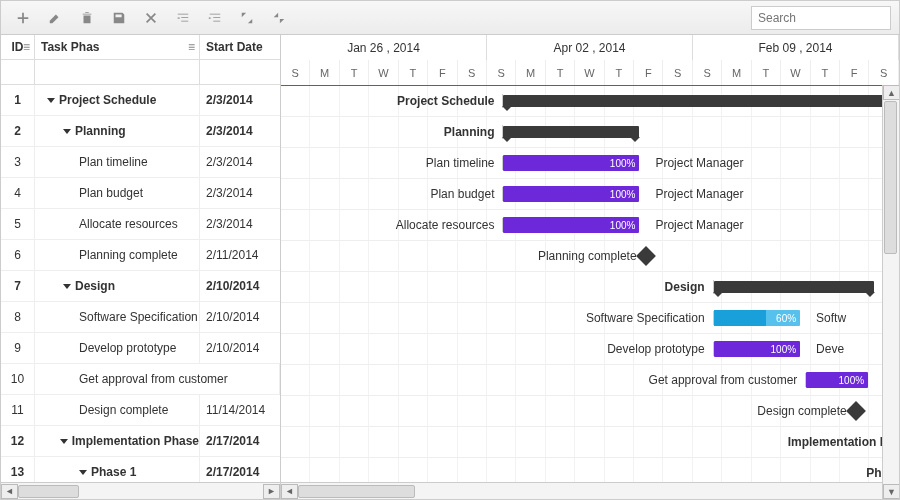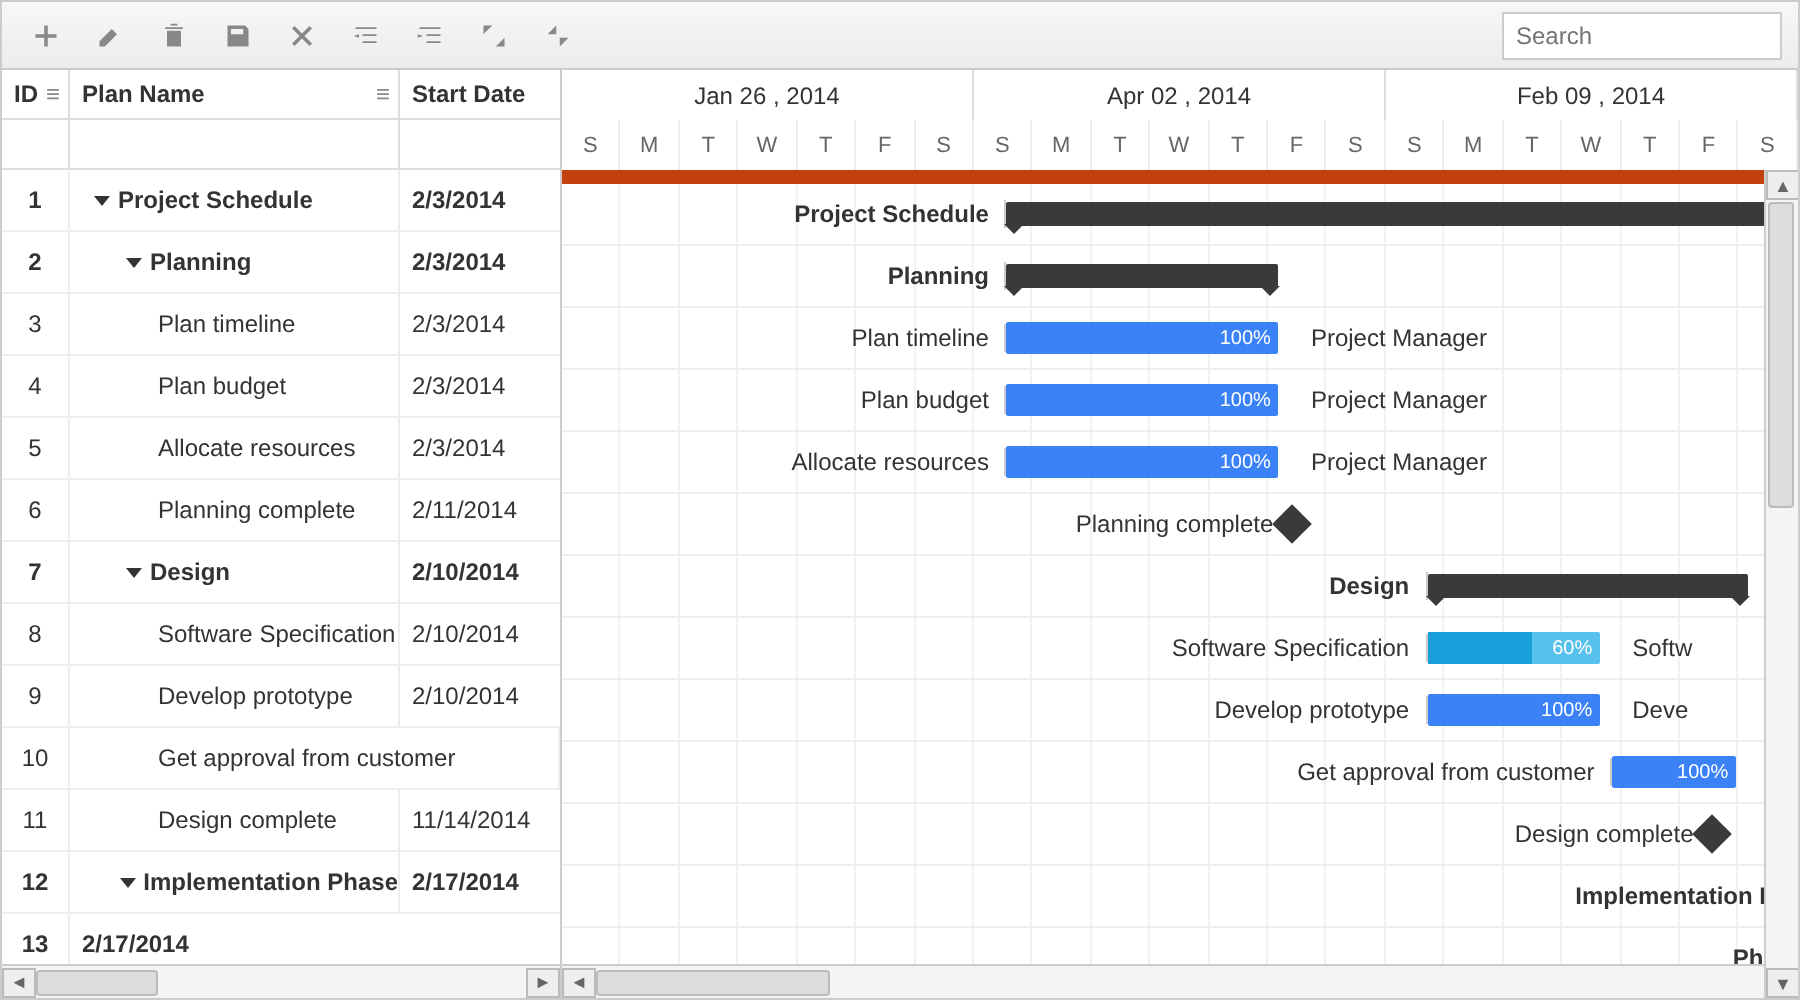--- a/index.html
+++ b/index.html
@@ -15,58 +15,58 @@
 
 .main { flex: 1; display: flex; overflow: hidden; }
 .left { width: 280px; border-right: 1px solid #ccc; display: flex; flex-direction: column; }
 .right { flex: 1; display: flex; flex-direction: column; position: relative; overflow: hidden; }
 
 
 .lh-row1, .lh-row2 { display: flex; border-bottom: 1px solid #ddd; }
 .lh-row1 { height: 25px; }
 .lh-row2 { height: 25px; }
 .lh-cell { display: flex; align-items: center; padding: 0 6px; border-right: 1px solid #ddd; font-weight: 600; position: relative; }
-.lh-id { width: 34px; }
+.lh-id { width: 34px; justify-content: center; }
 .lh-task { flex: 1; }
 .lh-date { width: 80px; border-right: none; }
 .burger { position: absolute; right: 4px; top: 50%; transform: translateY(-50%); color: #888; }
 
 
 .lgrid { flex: 1; overflow: hidden; }
 .lrow { display: flex; height: 31px; border-bottom: 1px solid #eee; align-items: center; }
 .lrow.bold { font-weight: 700; }
 .lc-id { width: 34px; text-align: center; border-right: 1px solid #eee; height: 100%; display:flex; align-items:center; justify-content:center; }
 .lc-task { flex: 1; padding-left: 6px; border-right: 1px solid #eee; height:100%; display:flex; align-items:center; white-space:nowrap; overflow:hidden; }
 .lc-date { width: 80px; padding-left: 6px; height:100%; display:flex; align-items:center; }
 .indent { display:inline-block; }
 .caret { display:inline-block; width:0; height:0; border-left:4px solid transparent; border-right:4px solid transparent; border-top:5px solid #333; margin-right:4px; transform: rotate(0deg); }
 
 
-.rh { border-bottom: 7px solid #c2410c; }
+.rh { border-bottom: 1px solid #c2410c; }
 .rh-weeks { display:flex; height:25px; }
 .rh-week { flex:1; border-right:1px solid #ddd; display:flex; align-items:center; justify-content:center; font-weight:400; }
 .rh-days { display:flex; height:25px; }
 .rh-day { flex:1; border-right:1px solid #eee; display:flex; align-items:center; justify-content:center; color:#666; font-size:11px; }
 
 
 .gbody { flex:1; position:relative; overflow:hidden; }
 .grow { height:31px; border-bottom:1px solid #eee; position:relative; display:flex; align-items:center; }
 .grid-lines { position:absolute; inset:0; display:flex; pointer-events:none; }
 .grid-lines div { flex:1; border-right:1px solid #f2f2f2; }
 
 .bar-label { position:absolute; font-size:12px; color:#333; white-space:nowrap; }
 .bar-label.left { right: calc(100% - var(--x)); text-align:right; padding-right:8px; }
 .bar-label.rightlbl { left: var(--xe); padding-left:16px; }
 
 .bar { position:absolute; height:16px; top:7px; border-radius:1px; }
 .bar.summary { background:#3a3a3a; height:12px; top:9px; }
 .bar.summary::before, .bar.summary::after { content:""; position:absolute; bottom:-4px; width:0; height:0; border-left:5px solid transparent; border-right:5px solid transparent; border-top:5px solid #3a3a3a; }
 .bar.summary::before { left:-1px; }
 .bar.summary::after { right:-1px; }
-.bar.task { background:#3b82f6; display:flex; align-items:center; justify-content:flex-end; color:#fff; font-size:10px; padding-right:4px; }
+.bar.task { background:#6d28d9; display:flex; align-items:center; justify-content:flex-end; color:#fff; font-size:10px; padding-right:4px; }
 .bar.task .prog { position:absolute; left:0; top:0; bottom:0; background:#57c1ed; }
 .bar.task .pct { position:relative; z-index:1; }
 .milestone { position:absolute; width:14px; height:14px; background:#3a3a3a; transform:rotate(45deg); top:8px; }
 
 
 .hscroll { height:17px; border-top:1px solid #ccc; background:#f4f4f4; display:flex; align-items:center; }
 .sb-btn { width:17px; height:15px; border:1px solid #bbb; background:#eee; display:flex; align-items:center; justify-content:center; color:#666; font-size:9px; }
 .sb-track { flex:1; height:15px; position:relative; }
 .sb-thumb { position:absolute; height:13px; top:1px; background:#ddd; border:1px solid #bbb; border-radius:2px; }
 .vscroll { position:absolute; right:0; top:50px; bottom:0; width:17px; border-left:1px solid #ccc; background:#f4f4f4; display:flex; flex-direction:column; }
@@ -132,21 +132,21 @@
 
   <div class="main">
 
     <div class="left">
       <div class="lh-row1">
         <div class="lh-cell lh-id">
             <span>ID</span>
             <span class="burger">≡</span>
           </div>
         <div class="lh-cell lh-task">
-            <span>Plan Name</span>
+            <span>Task Phas</span>
             <span class="burger">≡</span>
           </div>
         <div class="lh-cell lh-date">
             <span>Start Date</span>
           </div>
       </div>
       <div class="lh-row2">
         <div class="lh-cell lh-id"></div>
           <div class="lh-cell lh-task"></div>
           <div class="lh-cell lh-date"></div>
@@ -246,20 +246,25 @@
             <div class="lc-id">12</div>
             <div class="lc-task">
               <span class="indent" style="width: 22px;"></span>
               <span class="caret"></span>
               <span>Implementation Phase</span>
             </div>
             <div class="lc-date">2/17/2014</div>
           </div>
           <div class="lrow bold">
             <div class="lc-id">13</div>
+            <div class="lc-task">
+              <span class="indent" style="width: 38px;"></span>
+              <span class="caret"></span>
+              <span>Phase 1</span>
+            </div>
             <div class="lc-date">2/17/2014</div>
           </div>
         </div>
       <div class="hscroll">
         <div class="sb-btn">◄</div>
         <div class="sb-track">
             <div class="sb-thumb" style="left:0; width:25%"></div>
           </div>
         <div class="sb-btn">►</div>
       </div>

